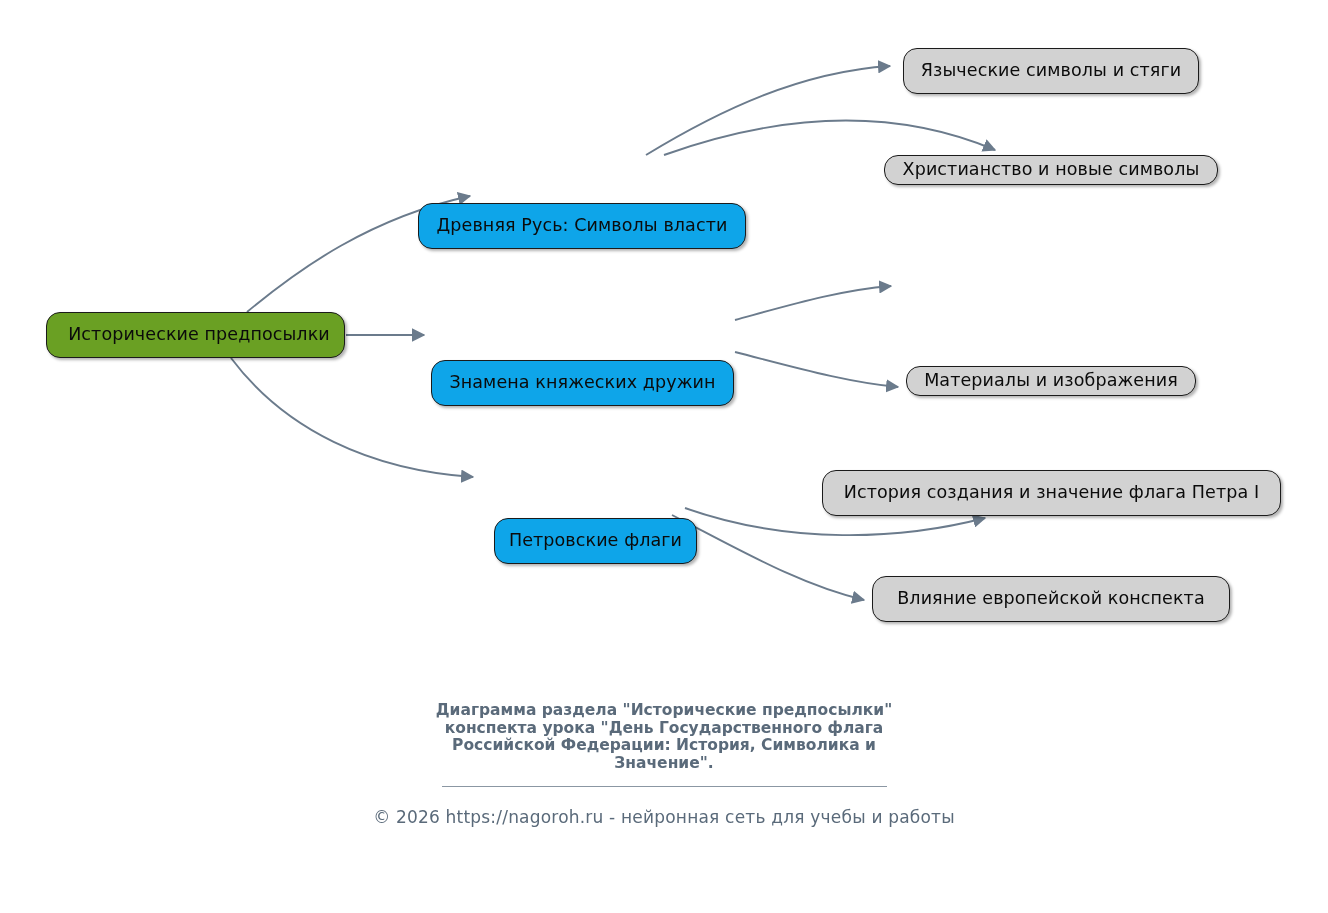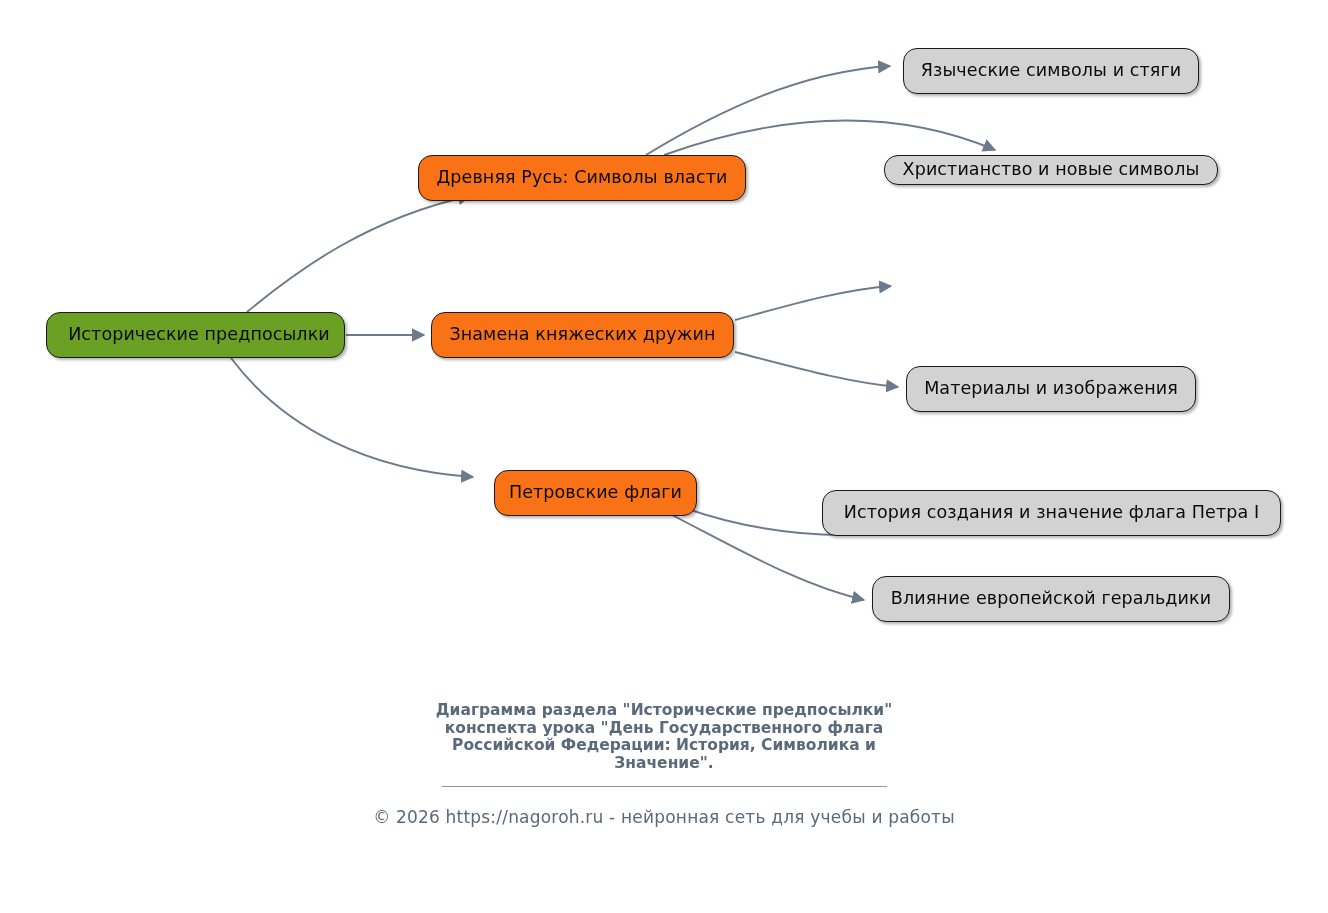--- a/index.html
+++ b/index.html
@@ -36,21 +36,21 @@
     border-radius: 14px;
     border: 1.4px solid #1b1b1b;
     color: #0b0b0b;
     font-size: 17.5px;
     line-height: 1.1;
     white-space: nowrap;
     letter-spacing: 0.1px;
     box-shadow: 2px 2px 3px rgba(0,0,0,0.30);
   }
   .node.root   { background: #6aa023; }
-  .node.branch { background: #f97316; }
+  .node.branch { background: #0ea5e9; margin-top: 48px; }
   .node.leaf   { background: #d2d2d2; }
 
   .caption-block {
     position: absolute;
     left: 0;
     top: 702px;
     width: 1328px;
     text-align: center;
   }
   .caption-title {
@@ -121,30 +121,30 @@
 
   <div class="node leaf" style="left:903px;top:48px;width:296px;height:46px;">
     <span>Языческие символы и стяги</span>
   </div>
 
   <div class="node leaf" style="left:884px;top:155px;width:334px;height:30px;">
     <span>Христианство и новые символы</span>
   </div>
 
 
-  <div class="node leaf" style="left:906px;top:366px;width:290px;height:46px;">
+  <div class="node leaf" style="left:906px;top:366px;width:290px;height:30px;">
     <span>Материалы и изображения</span>
   </div>
 
-  <div class="node leaf" style="left:822px;top:470px;width:459px;height:46px;margin-top:20px;">
+  <div class="node leaf" style="left:822px;top:470px;width:459px;height:46px;">
     <span>История создания и значение флага Петра I</span>
   </div>
 
   <div class="node leaf" style="left:872px;top:576px;width:358px;height:46px;">
-    <span>Влияние европейской геральдики</span>
+    <span>Влияние европейской конспекта</span>
   </div>
 
   <div class="caption-block">
     <div class="caption-title">
       <div>Диаграмма раздела "Исторические предпосылки"</div>
       <div>конспекта урока "День Государственного флага</div>
       <div>Российской Федерации: История, Символика и</div>
       <div>Значение".</div>
     </div>
     <div class="caption-rule"></div>

